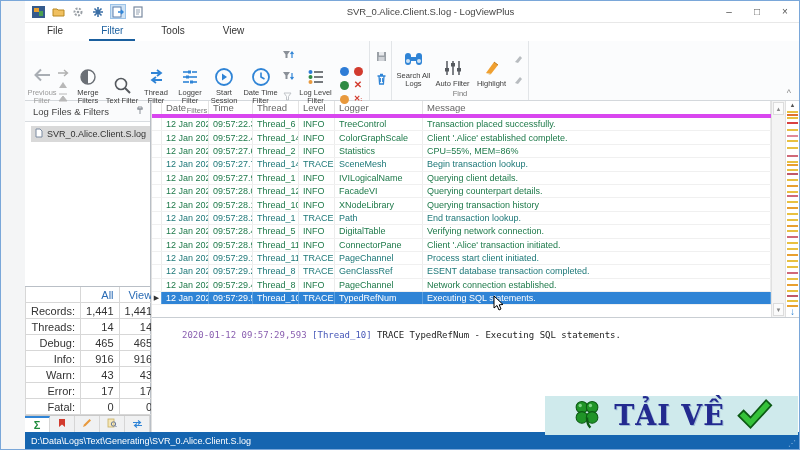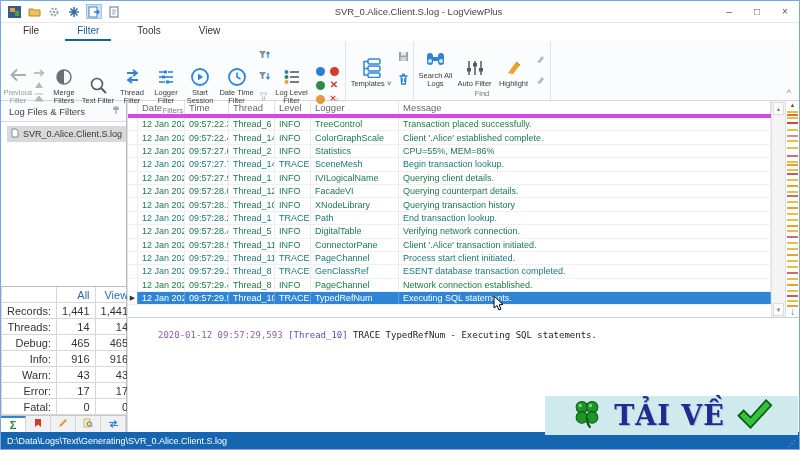--- a/index.html
+++ b/index.html
@@ -1,17 +1,17 @@
 <!DOCTYPE html>
 <html><head>
 <meta charset="utf-8">
 <style>
   * { margin:0; padding:0; box-sizing:border-box; }
   html,body { width:800px; height:450px; overflow:hidden; font-family:"Liberation Sans",sans-serif; background:#fff; }
-  .app { position:relative; width:800px; height:450px; border:1px solid #7aa7d9; display:flex; flex-direction:column; background:#f4f5f6; }
+  .app { position:relative; width:800px; height:450px; border:1px solid #7aa7d9; display:flex; flex-direction:column; background:#f4f5f6;padding-left:24px; }
 
   
   .titlebar { height:22px; background:#fff; display:flex; align-items:center; border-bottom:1px solid #e8e8e8; flex:0 0 auto; }
   .qat { display:flex; align-items:center; gap:4px; padding-left:5px; }
   .qat .qicon { width:16px; height:15px; display:flex; align-items:center; justify-content:center; }
   .qicon svg { display:block; }
   .qicon.hl { background:#cfe3f5; border:1px solid #9cc3e8; }
   .title { flex:1; text-align:center; font-size:9.5px; color:#444; }
   .wincontrols { display:flex; align-items:center; }
   .winbtn { width:28px; height:21px; display:flex; align-items:center; justify-content:center; font-size:10px; color:#555; }
@@ -278,33 +278,20 @@
           <span class="xmark">✕</span>
           <span class="dot" style="background:#e8993d"></span>
           <span class="xmark small">✕<span style="font-size:6px">:</span></span>
         </div>
       </div>
       <div class="rgroup-label">Filters</div>
     </div>
 
     <div class="rgroup">
       <div class="rgroup-body">
-        <div class="rbtn" style="width:46px">
-          <span class="ricon">
-            <svg width="22" height="20">
-                <g fill="none" stroke="#2f84d6" stroke-width="1.5">
-                  <rect x="8" y="1" width="12" height="5" rx="1.5"></rect>
-                  <rect x="8" y="8" width="12" height="5" rx="1.5"></rect>
-                  <rect x="8" y="15" width="12" height="4.5" rx="1.5"></rect>
-                  <path d="M8 3.5 H4 V17 H8 M4 10.5 H8"></path>
-                </g>
-              </svg>
-          </span>
-          <span class="rlabel"><span>Templates</span> ˅</span>
-        </div>
         <div class="tmpl-side">
           <span><svg width="11" height="11">
                 <rect x="1" y="1" width="9" height="9" fill="#9aa0a6"></rect>
                 <rect x="3" y="1" width="5" height="3.5" fill="#e8eaed"></rect>
                 <rect x="2.5" y="6" width="6" height="4" fill="#d0d3d8"></rect>
               </svg></span>
           <span><svg width="11" height="12">
                 <path d="M1.5 3 H9.5 M3 3 L3.6 11 H7.4 L8 3 M4 1.5 H7" stroke="#2f84d6" stroke-width="1.3" fill="none"></path>
                 <path d="M4.4 5 V9 M6.6 5 V9" stroke="#2f84d6" stroke-width="1"></path>
               </svg></span>

